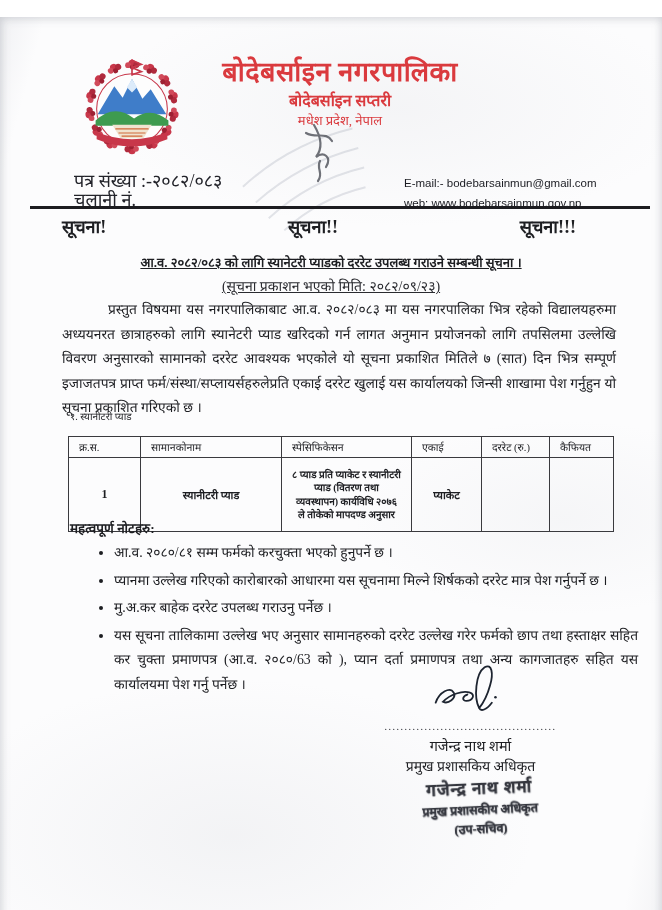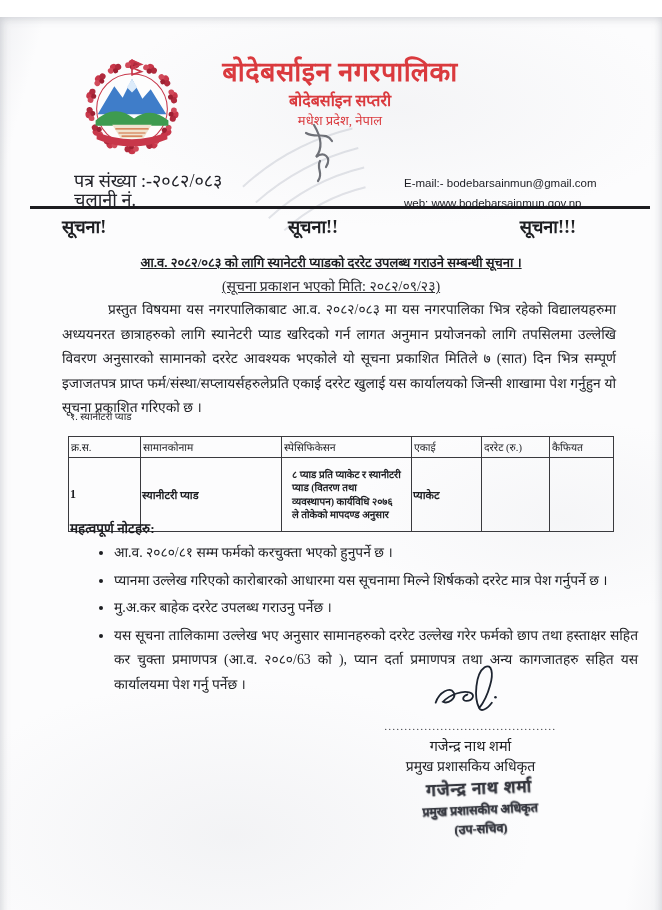--- a/index.html
+++ b/index.html
@@ -30,22 +30,22 @@
   
   .notice-row{left:62px;top:197px;width:514px;display:flex;justify-content:space-between;font-size:18px;font-weight:bold;}
   .doc-title{left:0;top:236px;width:662px;text-align:center;font-size:13px;font-weight:bold;text-decoration:underline;}
   .doc-date{left:0;top:259px;width:662px;text-align:center;font-size:14px;text-decoration:underline;color:#2a2b30;}
   
   .body-par{left:62px;top:281px;width:554px;font-size:13.8px;line-height:24.6px;text-align:justify;text-indent:46px;}
   .sec-head{left:70px;top:392px;font-size:10px;}
   
   table.rate{left:68px;top:419px;border-collapse:collapse;table-layout:fixed;width:545px;}
   table.rate td,table.rate th{border:1.3px solid #3a3a3e;vertical-align:middle;overflow:hidden;}
-  table.rate th{font-size:10.5px;font-weight:normal;text-align:left;padding:3px 2px;height:14px;}
-  table.rate td{text-align:left;font-weight:bold;}
+  table.rate th{font-size:10.5px;font-weight:normal;text-align:left;padding:3px 10px;height:14px;}
+  table.rate td{text-align:center;font-weight:bold;}
   td.sn{font-size:12px;}
   td.item{font-size:11px;}
   td.spec{font-size:10px;line-height:13.5px;padding:3px 10px;}
   td.unit{font-size:11px;}
   
   .notes-head{left:70px;top:502px;font-size:13.5px;font-weight:bold;}
   ul.notes{left:96px;top:524px;width:524px;margin:0;padding:0 0 0 18px;}
   ul.notes li{font-size:13.8px;line-height:24.6px;margin-bottom:3px;text-align:justify;}
   
   .sig-block{left:358px;top:644px;width:225px;text-align:center;}

